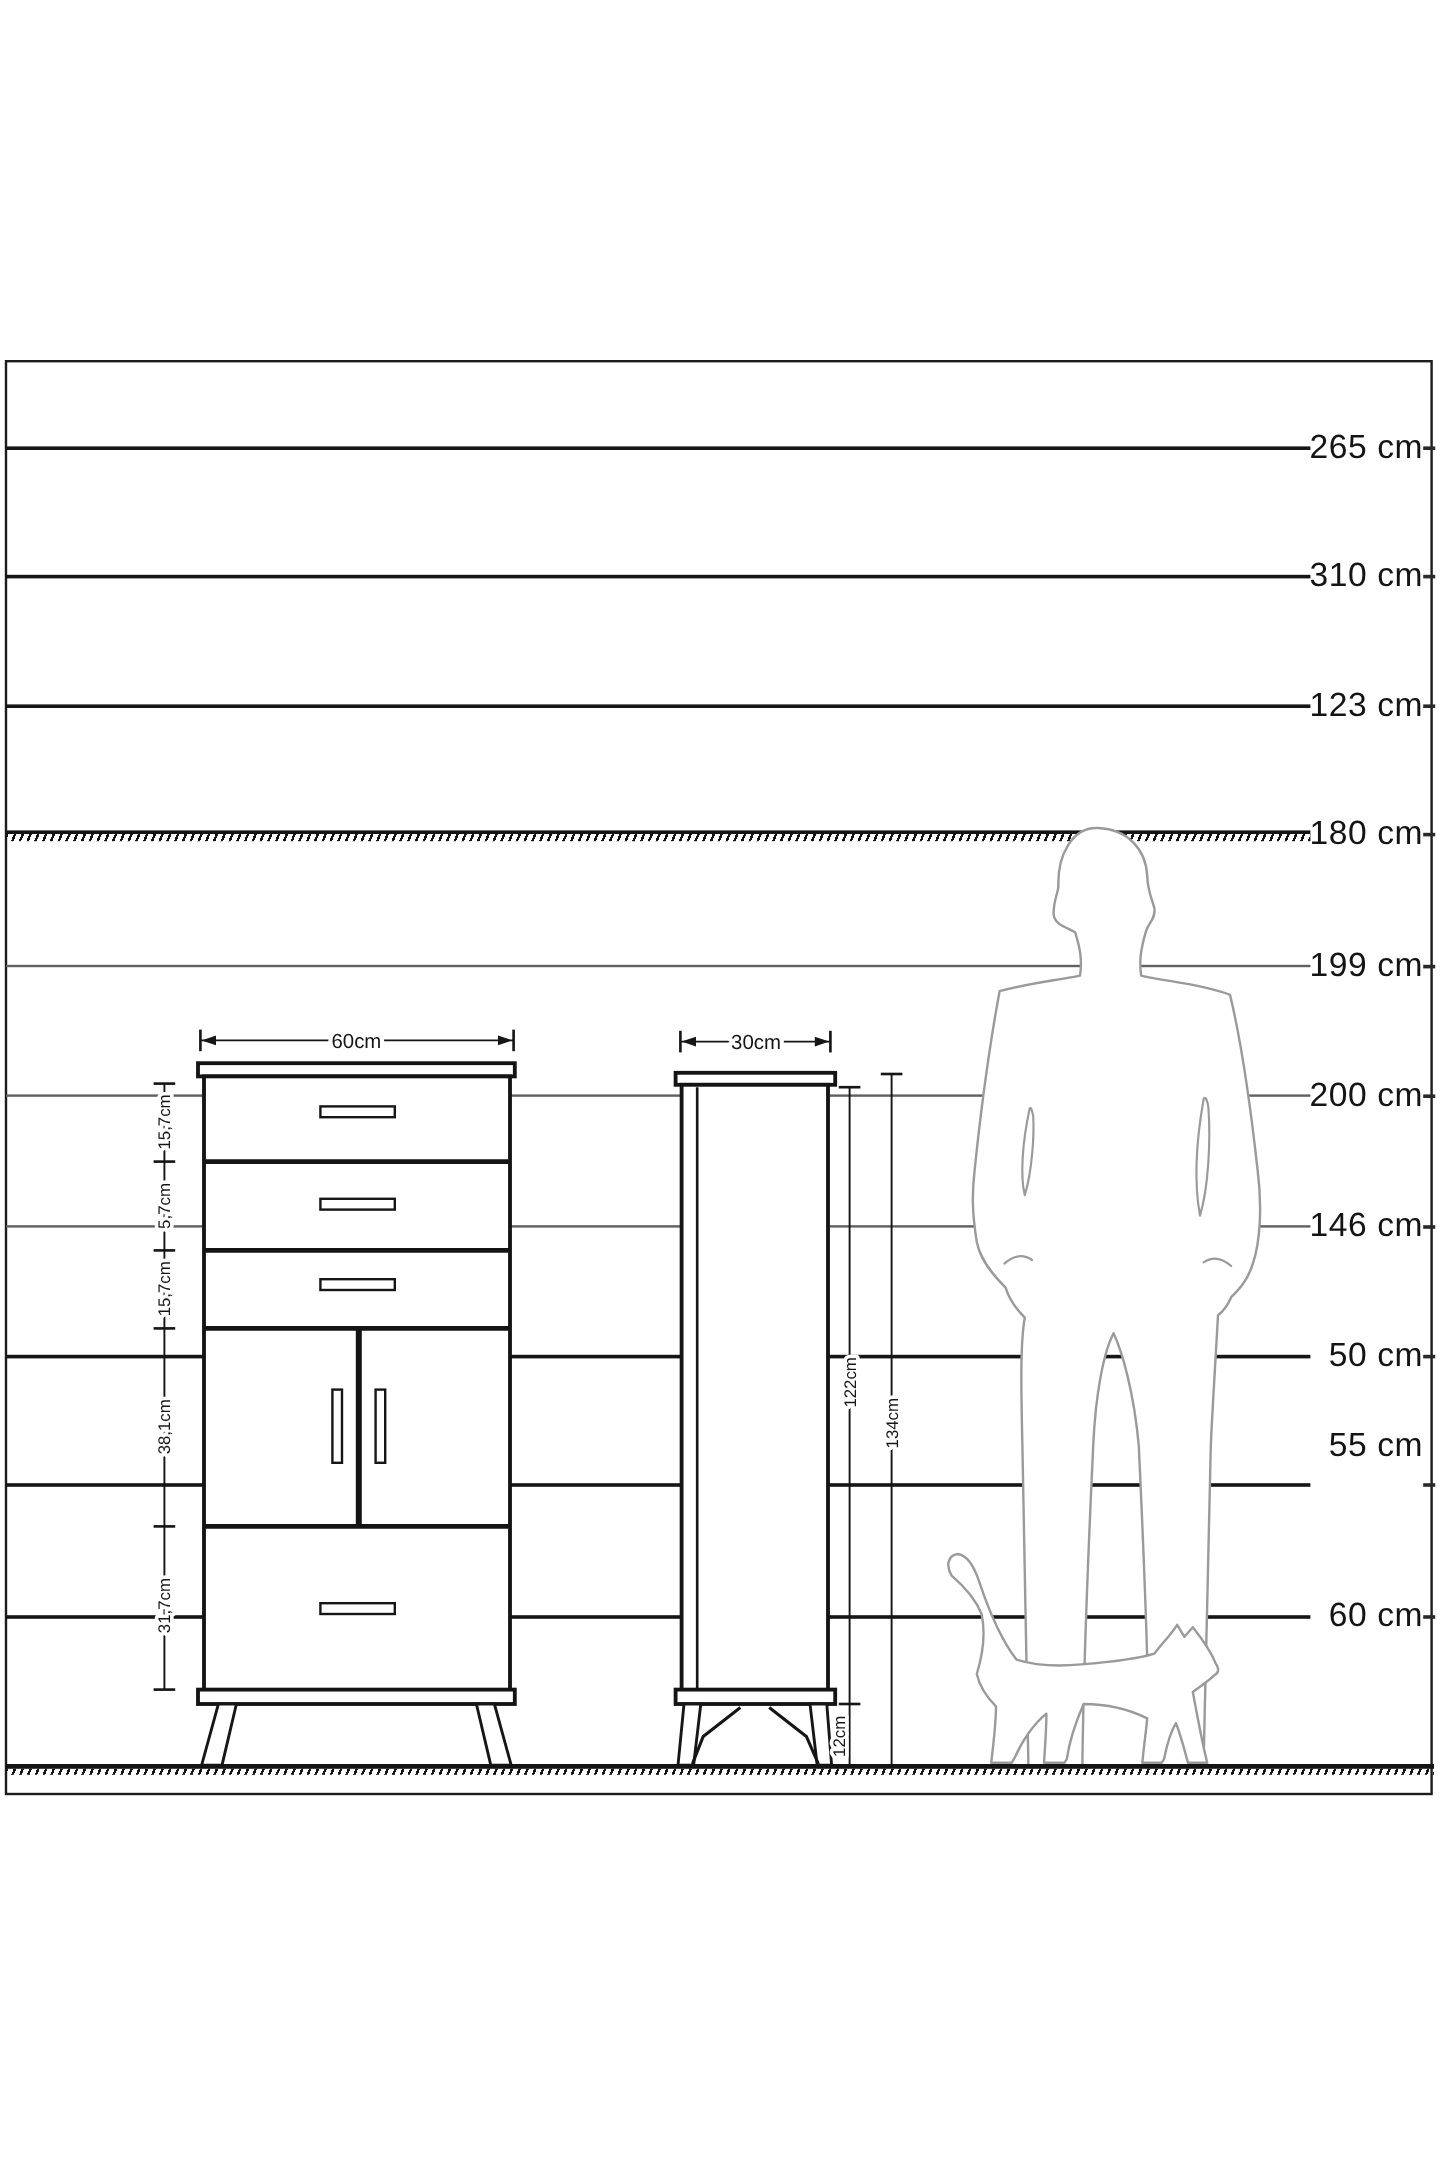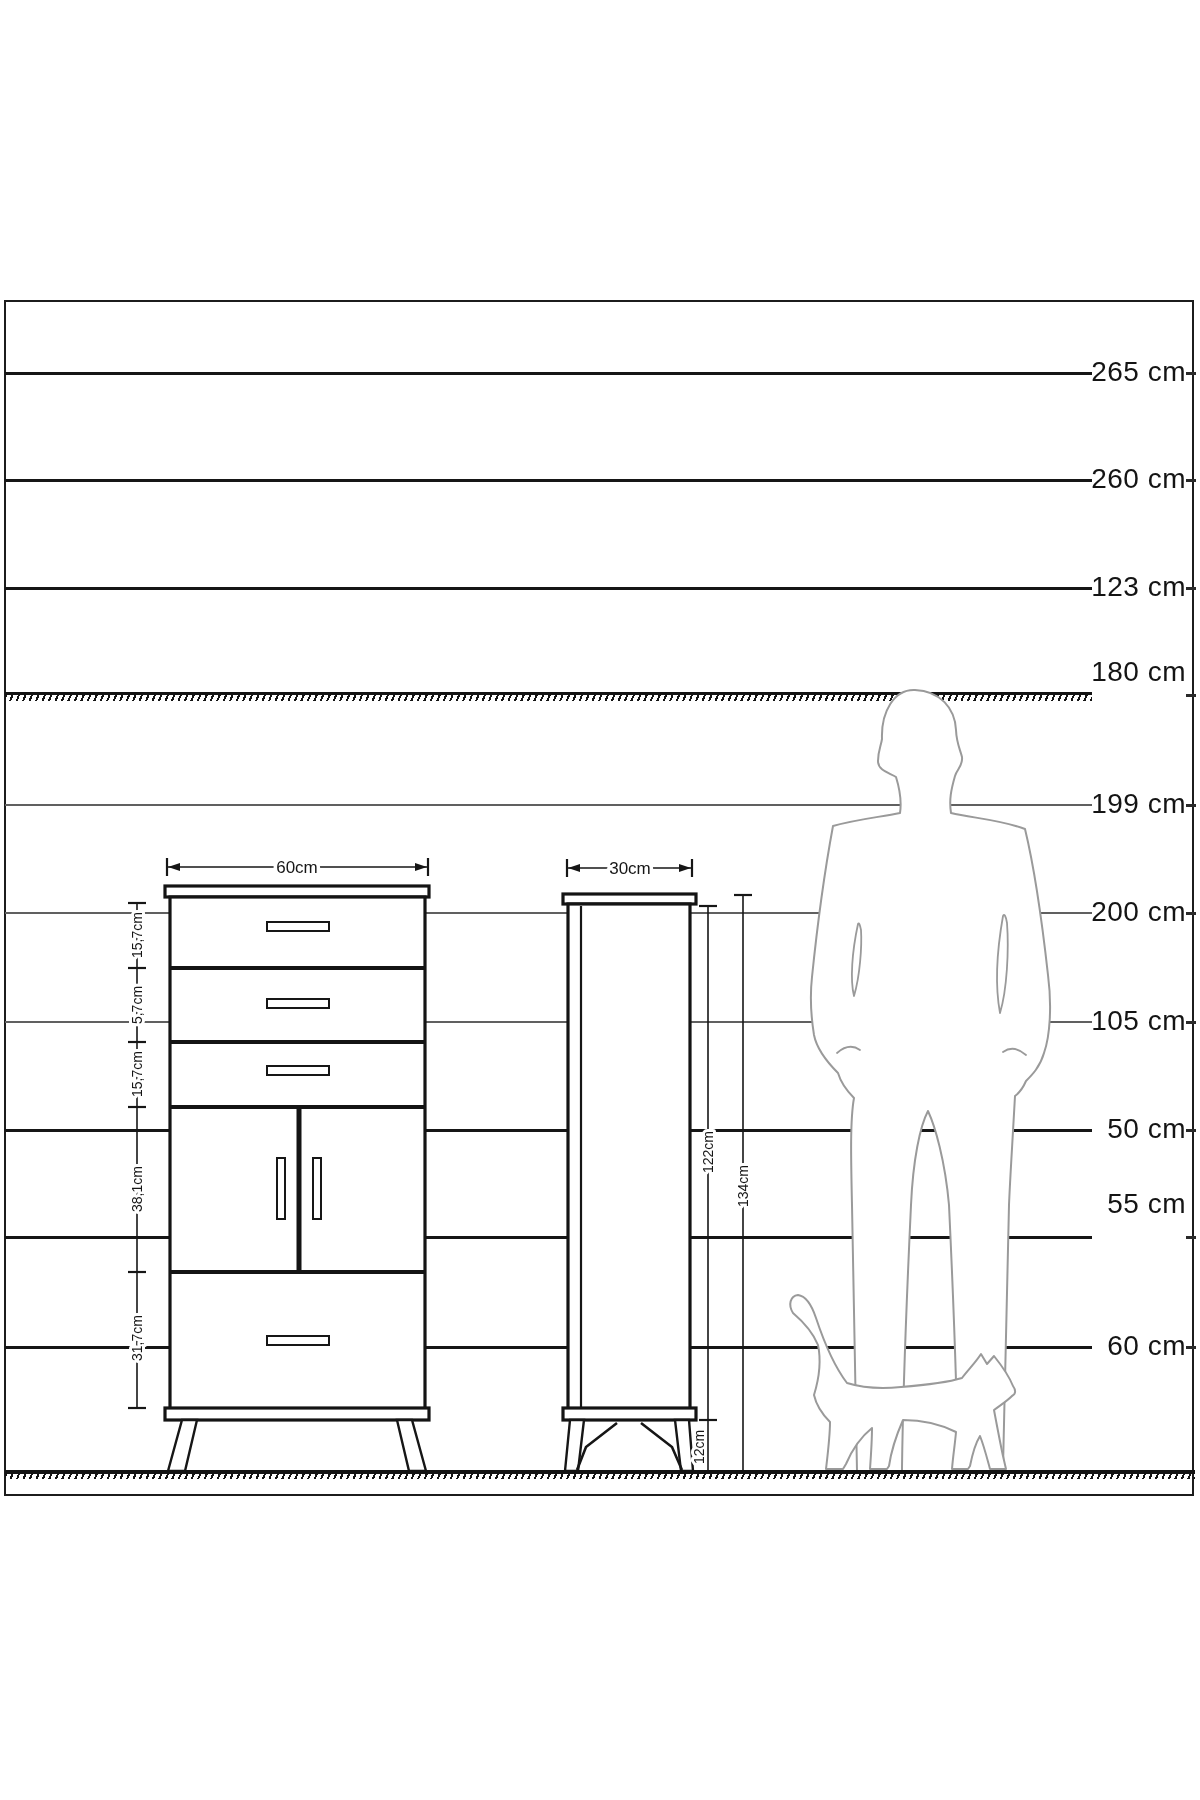--- a/index.html
+++ b/index.html
@@ -51,31 +51,31 @@
   <div class="scale-line gray" style="top:912px"></div>
   <div class="scale-line gray" style="top:1021px"></div>
   <div class="scale-line" style="top:1129px"></div>
   <div class="scale-line" style="top:1236px"></div>
   <div class="scale-line" style="top:1346px"></div>
 
   <div class="ground-line" style="top:1470px"></div>
 
   <span class="scale-label" style="top:373px">265 cm</span>
   <div class="scale-dash" style="top:372px"></div>
-  <span class="scale-label" style="top:480px">260 cm</span>
+  <span class="scale-label" style="top:480px">310 cm</span>
   <div class="scale-dash" style="top:479px"></div>
   <span class="scale-label" style="top:588px">123 cm</span>
   <div class="scale-dash" style="top:587px"></div>
-  <span class="scale-label" style="top:673px">180 cm</span>
+  <span class="scale-label" style="top:695px">180 cm</span>
   <div class="scale-dash" style="top:694px"></div>
   <span class="scale-label" style="top:805px">199 cm</span>
   <div class="scale-dash" style="top:804px"></div>
   <span class="scale-label" style="top:913px">200 cm</span>
   <div class="scale-dash" style="top:912px"></div>
-  <span class="scale-label" style="top:1022px">105 cm</span>
+  <span class="scale-label" style="top:1022px">146 cm</span>
   <div class="scale-dash" style="top:1021px"></div>
   <span class="scale-label" style="top:1130px">50 cm</span>
   <div class="scale-dash" style="top:1129px"></div>
   <span class="scale-label" style="top:1205px">55 cm</span>
   <div class="scale-dash" style="top:1236px"></div>
   <span class="scale-label" style="top:1347px">60 cm</span>
   <div class="scale-dash" style="top:1346px"></div>
 
   <svg width="1200" height="1800" viewBox="0 0 1200 1800">
 

